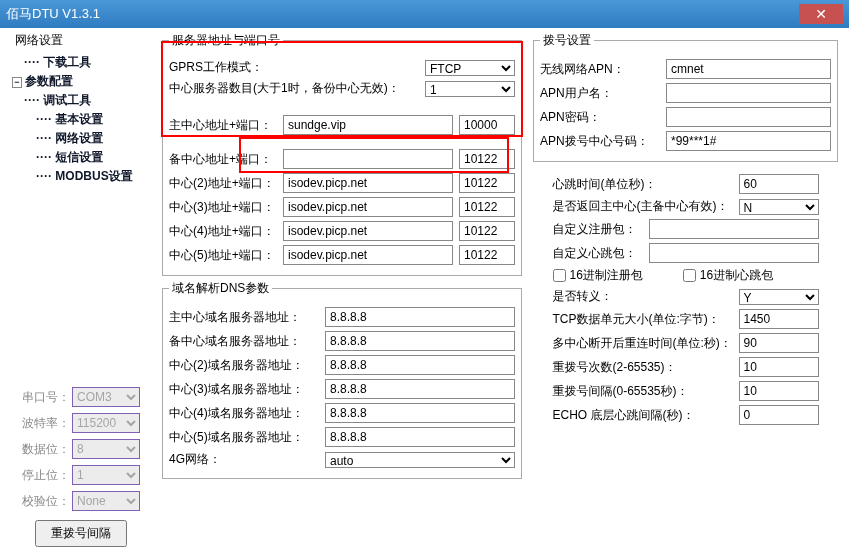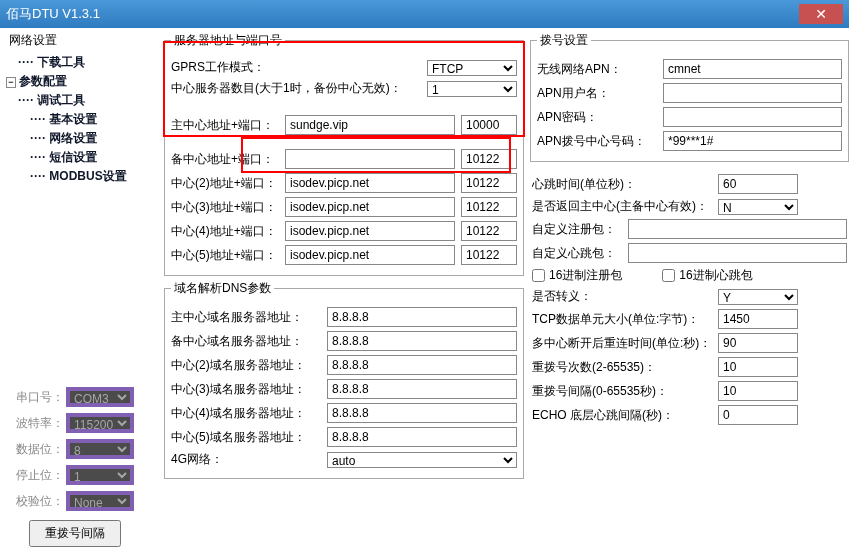--- a/index.html
+++ b/index.html
@@ -2,41 +2,41 @@
 <html><head>
 <meta charset="utf-8">
 <style>
 * { box-sizing: border-box; margin: 0; padding: 0; font-family: "Microsoft YaHei", "SimSun", sans-serif; font-size: 12px; }
 body { background: #fff; width: 849px; height: 557px; overflow: hidden; }
 
 .titlebar { height: 28px; background: linear-gradient(#4a98d8, #2e7cc0); color: #fff; display: flex; align-items: center; padding: 0 6px; position: relative; }
 .titlebar .title { flex: 1; font-size: 13px; }
 .titlebar .close { width: 44px; height: 20px; background: #c75050; display: flex; align-items: center; justify-content: center; color: #fff; cursor: pointer; font-size: 14px; }
 
-.content { display: flex; padding: 4px 0; gap: 14px; height: calc(100% - 28px); border-radius: 22px; }
+.content { display: flex; padding: 4px 6px; gap: 6px; height: calc(100% - 28px); border-radius: 22px; }
 .left-col { width: 150px; display: flex; flex-direction: column; }
 .right-col { flex: 1; display: flex; gap: 6px; }
 
 fieldset { border: 1px solid #aaa; padding: 6px; margin-bottom: 4px; }
 legend { color: #000; padding: 0 3px; white-space: nowrap; }
 
 .tree { border: none; padding: 4px 6px; flex: 1; }
 .tree-item { padding: 1px 0; white-space: nowrap; cursor: pointer; color: #0f172a; font-weight: bold; }
 .tree-child { padding-left: 24px; }
 .tree-top { padding-left: 12px; }
 .tree-exp { display: inline-block; width: 10px; text-align: center; border: 1px solid #888; font-size: 9px; line-height: 9px; margin-right: 3px; }
 
 .serial-row { display: flex; align-items: center; margin: 3px 16px; justify-content: flex-end; }
 .serial-row label { width: 50px; color: #888; }
-.serial-row select { flex: 1; border: 4px solid #4c1d95; background: #000000; height: 20px; }
+.serial-row select { flex: 1; border: 1px solid #4c1d95; background: #e5e5e5; height: 20px; }
 
 button.close-serial { margin: 6px auto; padding: 3px 14px; display: block; }
 
 .mid-col { width: 360px; display: flex; flex-direction: column; }
-.r-col { flex: 1; display: flex; flex-direction: column; }
+.r-col { flex: 1; display: flex; flex-direction: column; align-items: center; }
 
 .form-row { display: flex; align-items: center; margin: 4px 0; gap: 6px; }
 .form-row label { white-space: nowrap; }
 .form-row .lbl { width: 108px; }
 .form-row .lbl-dns { width: 150px; }
 .form-row input { border: 1px solid #888; height: 20px; padding: 0 4px; flex: 1; min-width: 0; }
 .form-row input.port { flex: 0 0 56px; }
 .form-row select { border: 1px solid #888; height: 16px; background: #fff; }
 .form-row select.wide { flex: 1; }
 .form-row .sel-short { width: 90px; }

